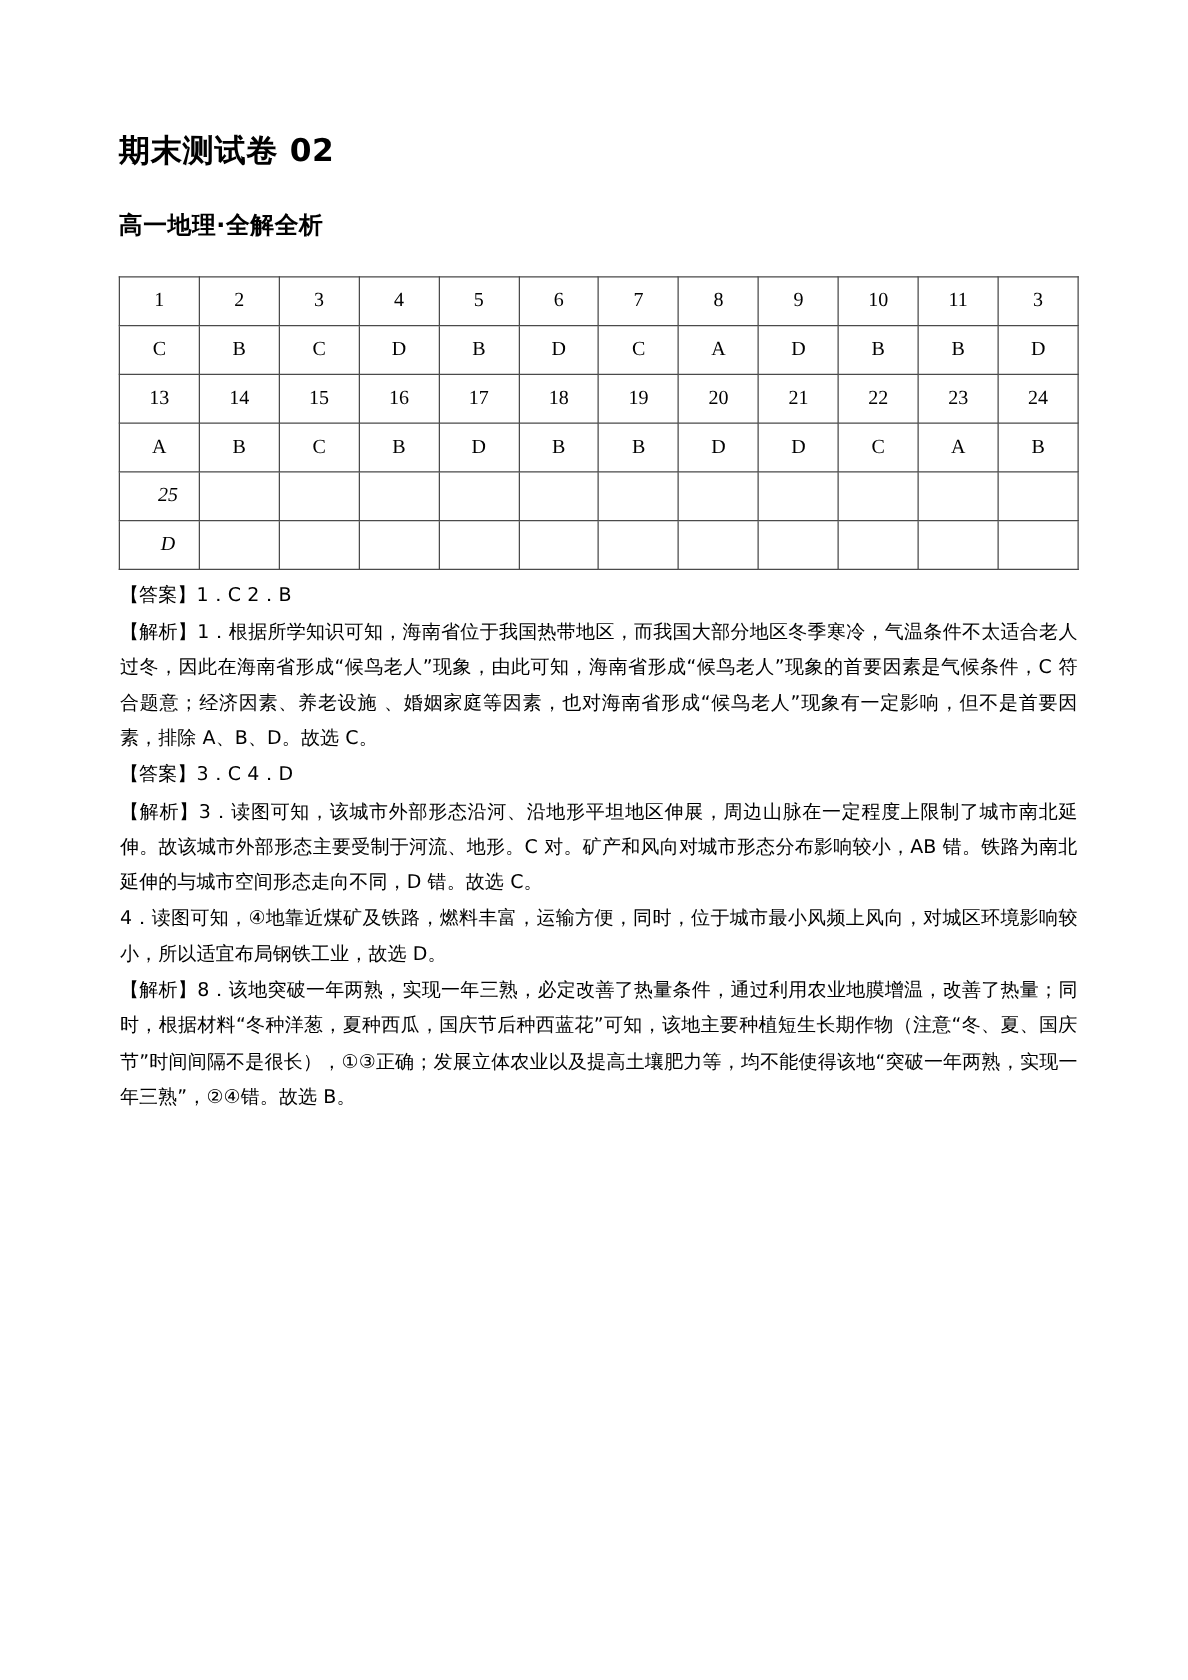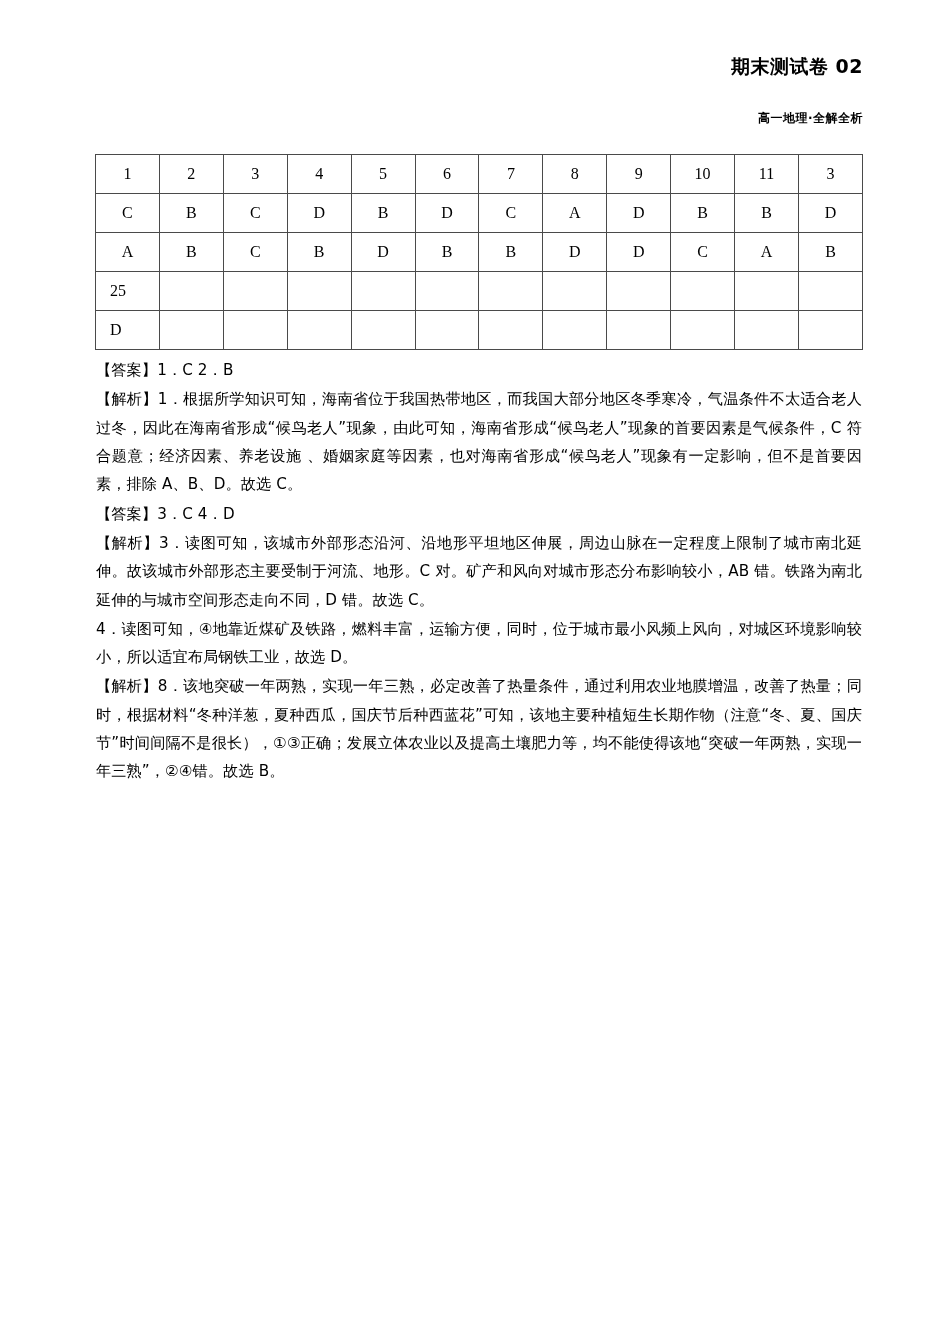--- a/index.html
+++ b/index.html
@@ -18,33 +18,33 @@
   }
   .content {
     position: absolute;
     left: 95px;
     top: 0;
     width: 768px;
   }
 
   
   .doc-title {
-    text-align: right;
+    text-align: left;
     font-family: "DejaVu Sans", "Liberation Sans", sans-serif;
-    font-size: 19px;
+    font-size: 25px;
     font-weight: bold;
     letter-spacing: 0.5px;
     margin: 0;
-    padding-top: 55px;
+    padding-top: 106px;
     line-height: 1.2;
   }
   .doc-subtitle {
-    text-align: right;
+    text-align: left;
     font-family: "DejaVu Sans", "Liberation Sans", sans-serif;
-    font-size: 12px;
+    font-size: 19px;
     font-weight: bold;
     letter-spacing: 0.5px;
     margin: 0;
     padding-top: 33px;
     line-height: 1.2;
   }
 
   
   .answer-table {
     border-collapse: collapse;
@@ -56,22 +56,23 @@
     border: 1px solid #4a4a4a;
     height: 38px;
     text-align: center;
     vertical-align: middle;
     font-family: "Liberation Serif", "DejaVu Serif", serif;
     font-size: 16px;
     padding: 0;
     line-height: 38px;
   }
   .answer-table td.pad-left {
-    text-align: left;
+    text-align: center;
     padding-left: 14px;
+    font-style: italic;
   }
 
   
   .body-text {
     margin-top: 6px;
   }
   .para {
     font-family: "DejaVu Sans", "Liberation Sans", sans-serif;
     font-size: 15.2px;
     line-height: 28.3px;
@@ -114,20 +115,34 @@
             <td>C</td>
             <td>D</td>
             <td>B</td>
             <td>D</td>
             <td>C</td>
             <td>A</td>
             <td>D</td>
             <td>B</td>
             <td>B</td>
             <td>D</td>
+          </tr>
+          <tr>
+            <td>13</td>
+            <td>14</td>
+            <td>15</td>
+            <td>16</td>
+            <td>17</td>
+            <td>18</td>
+            <td>19</td>
+            <td>20</td>
+            <td>21</td>
+            <td>22</td>
+            <td>23</td>
+            <td>24</td>
           </tr>
           <tr>
             <td>A</td>
             <td>B</td>
             <td>C</td>
             <td>B</td>
             <td>D</td>
             <td>B</td>
             <td>B</td>
             <td>D</td>

